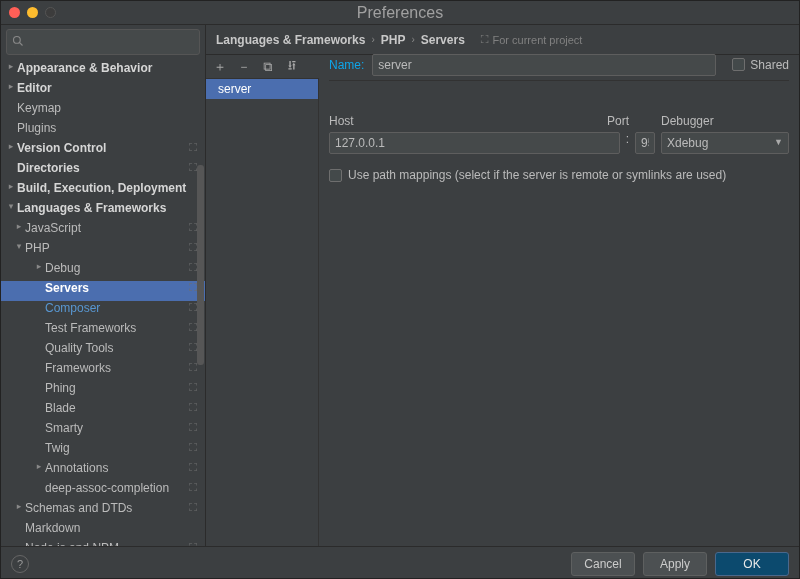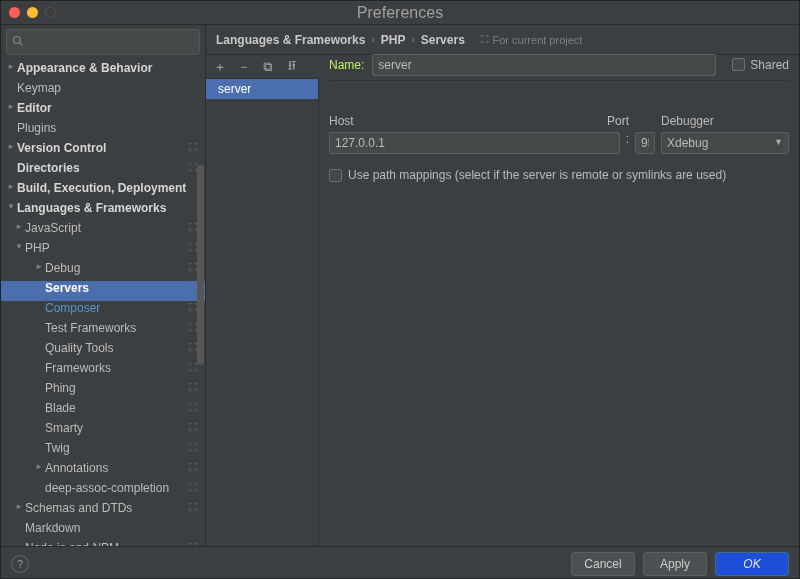--- a/index.html
+++ b/index.html
@@ -136,21 +136,21 @@
     padding-left: 12px;
   }
 
   .form {
     flex: 1;
     padding: 0 10px;
     color: #bbb;
   }
   .form-row { display: flex; align-items: center; margin-top: 4px; gap: 8px; }
   .form-row.first { margin-top: 0; height: 26px; border-bottom: 1px solid #323232; padding-bottom: 6px; }
-  .form label.field-label { color: #bef264; font-size: 12px; }
+  .form label.field-label { color: #0ea5e9; font-size: 12px; }
   input.text, select.sel {
     background: #45494a;
     border: 1px solid #5e5e5e;
     color: #bbb;
     height: 22px;
     padding: 0 5px;
     font-size: 12px;
     border-radius: 2px;
   }
   .name-input { flex: 1; }
@@ -200,23 +200,22 @@
     font-size: 11px;
   }
   .spacer { flex: 1; }
   button.btn {
     height: 24px; min-width: 64px;
     background: #4c5052; color: #ccc;
     border: 1px solid #5e6060; border-radius: 3px;
     font-size: 12px;
   }
   button.btn.primary {
-    background: #1d4ed8; border-color: #4a688c; color: #e8e8e8;
+    background: #0c4a6e; border-color: #4a688c; color: #e8e8e8;
     min-width: 74px;
-    font-style: italic;
   }
 
   .sidebar { position: relative; }
 </style>
 </head>
 <body>
 
 <div class="titlebar">
   <div class="traffic">
     <span class="t-close"></span>
@@ -235,27 +234,27 @@
             <line x1="10" y1="10" x2="14" y2="14" stroke="#888" stroke-width="1.5"></line>
           </svg>
       </span>
       <input type="text" placeholder="" style="">
     </div>
     <div class="tree" id="tree">
         <div class="tree-row d0 bold">
           <span class="arrow collapsed"></span>
           <span class="lbl">Appearance &amp; Behavior</span>
         </div>
+        <div class="tree-row d0 bold">
+          <span class="arrow collapsed"></span>
+          <span class="lbl">Editor</span>
+        </div>
         <div class="tree-row d0">
           <span class="arrow none"></span>
           <span class="lbl">Keymap</span>
-        </div>
-        <div class="tree-row d0 bold">
-          <span class="arrow collapsed"></span>
-          <span class="lbl">Editor</span>
         </div>
         <div class="tree-row d0">
           <span class="arrow none"></span>
           <span class="lbl">Plugins</span>
         </div>
         <div class="tree-row d0 bold">
           <span class="arrow collapsed"></span>
           <span class="lbl">Version Control</span>
           <span class="proj-ico">⛶</span>
         </div>

